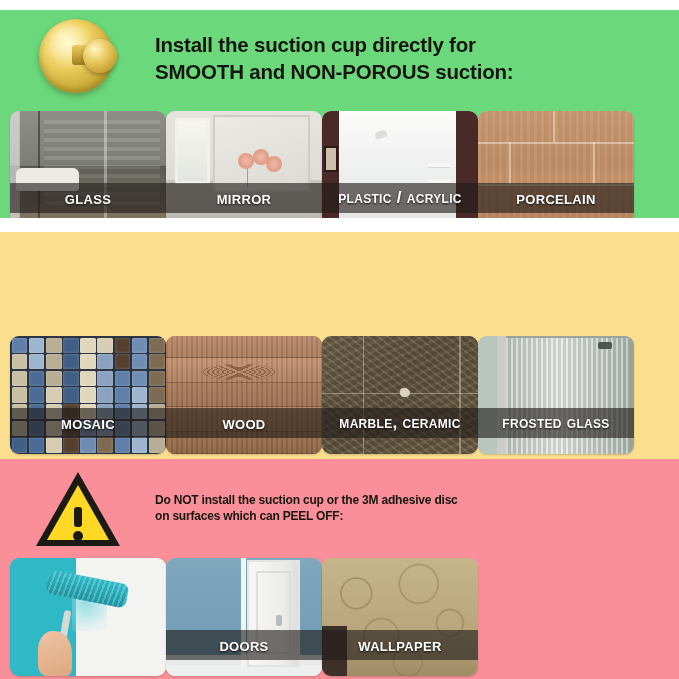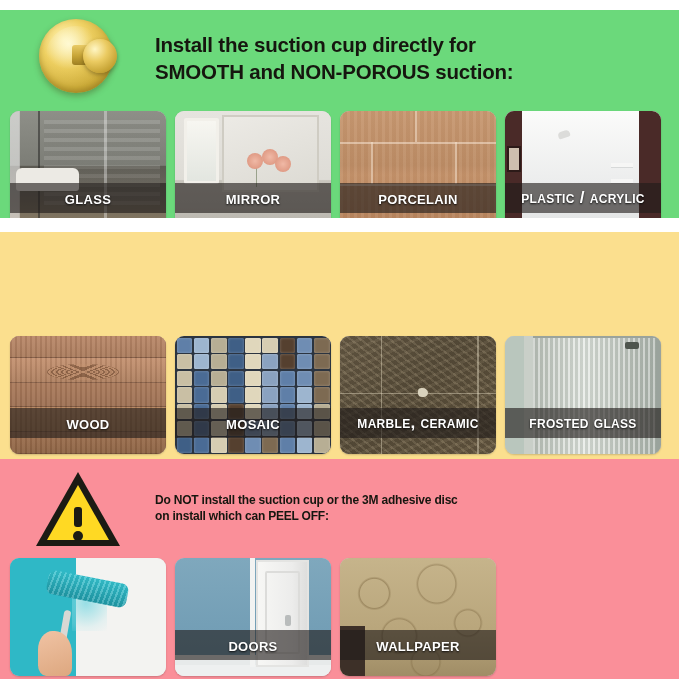--- a/index.html
+++ b/index.html
@@ -148,21 +148,20 @@
     width: 10px; height: 10px;
     background: #1b1b14;
     border-radius: 50%;
   }
 
   
   .cards {
     position: absolute;
     left: 10px;
     display: flex;
-    gap: 9px;
   }
   .smooth .cards { top: 101px; }
   .uneven .cards { top: 104px; }
   .peel   .cards { top: 99px;  }
 
   .card {
     position: relative;
     width: 156px;
     height: 118px;
     border-radius: 9px;
@@ -581,70 +580,55 @@
           <div class="stemline"></div>
           <div class="flower f1"></div>
           <div class="flower f2"></div>
           <div class="flower f3"></div>
         </div>
         <div class="caption">
           <span>Mirror</span>
         </div>
       </div>
 
-      <div class="card">
-        <div class="scene porcelain">
-          <div class="grain"></div>
-          <div class="grout-h h1"></div>
-          <div class="grout-h h2"></div>
-          <div class="grout-v v1"></div>
-          <div class="grout-v v2"></div>
-          <div class="grout-v v3"></div>
-        </div>
-        <div class="caption">
-          <span>Porcelain</span>
-        </div>
-      </div>
-
       <div class="card long-caption">
         <div class="scene plastic">
           <div class="side-l"></div>
           <div class="side-r"></div>
           <div class="stall"></div>
           <div class="head-shower"></div>
           <div class="shelf s1"></div>
           <div class="shelf s2"></div>
           <div class="pic"></div>
         </div>
         <div class="caption">
           <span>Plastic / Acrylic</span>
         </div>
       </div>
 
+      <div class="card">
+        <div class="scene porcelain">
+          <div class="grain"></div>
+          <div class="grout-h h1"></div>
+          <div class="grout-h h2"></div>
+          <div class="grout-v v1"></div>
+          <div class="grout-v v2"></div>
+          <div class="grout-v v3"></div>
+        </div>
+        <div class="caption">
+          <span>Porcelain</span>
+        </div>
+      </div>
+
     </div>
   </div>
 
   <div class="section uneven">
 
     <div class="cards">
-
-      <div class="card">
-        <div class="scene wood">
-          <div class="plank p1"></div>
-          <div class="plank p2"></div>
-          <div class="plank p3"></div>
-          <div class="plank p4"></div>
-          <div class="plank p5"></div>
-          <div class="grain"></div>
-          <div class="knot"></div>
-        </div>
-        <div class="caption">
-          <span>Wood</span>
-        </div>
-      </div>
 
       <div class="card">
         <div class="scene mosaic" id="mosaic-grid">
             <div class="t" style="background: rgb(95, 127, 168); box-shadow: rgba(255, 255, 255, 0.25) 0px 0px 3px inset;"></div>
             <div class="t" style="background: rgb(157, 181, 207); box-shadow: rgba(255, 255, 255, 0.25) 0px 0px 3px inset;"></div>
             <div class="t" style="background: rgb(183, 174, 148); box-shadow: rgba(255, 255, 255, 0.25) 0px 0px 3px inset;"></div>
             <div class="t" style="background: rgb(63, 95, 134); box-shadow: rgba(255, 255, 255, 0.25) 0px 0px 3px inset;"></div>
             <div class="t" style="background: rgb(224, 215, 188); box-shadow: rgba(255, 255, 255, 0.25) 0px 0px 3px inset;"></div>
             <div class="t" style="background: rgb(214, 205, 178); box-shadow: rgba(255, 255, 255, 0.25) 0px 0px 3px inset;"></div>
             <div class="t" style="background: rgb(85, 64, 47); box-shadow: rgba(255, 255, 255, 0.25) 0px 0px 3px inset;"></div>
@@ -703,20 +687,35 @@
             <div class="t" style="background: rgb(125, 106, 82); box-shadow: rgba(255, 255, 255, 0.25) 0px 0px 3px inset;"></div>
             <div class="t" style="background: rgb(95, 127, 168); box-shadow: rgba(255, 255, 255, 0.25) 0px 0px 3px inset;"></div>
             <div class="t" style="background: rgb(157, 181, 207); box-shadow: rgba(255, 255, 255, 0.25) 0px 0px 3px inset;"></div>
             <div class="t" style="background: rgb(183, 174, 148); box-shadow: rgba(255, 255, 255, 0.25) 0px 0px 3px inset;"></div>
           </div>
         <div class="caption">
           <span>Mosaic</span>
         </div>
       </div>
 
+      <div class="card">
+        <div class="scene wood">
+          <div class="plank p1"></div>
+          <div class="plank p2"></div>
+          <div class="plank p3"></div>
+          <div class="plank p4"></div>
+          <div class="plank p5"></div>
+          <div class="grain"></div>
+          <div class="knot"></div>
+        </div>
+        <div class="caption">
+          <span>Wood</span>
+        </div>
+      </div>
+
       <div class="card long-caption">
         <div class="scene marble">
           <div class="vein"></div>
           <div class="line lh h1"></div>
           <div class="line lv v1"></div>
           <div class="line lv v2"></div>
           <div class="chip"></div>
         </div>
         <div class="caption">
           <span>Marble, Ceramic</span>
@@ -742,21 +741,21 @@
       <div class="icon-slot">
         <div class="warn">
           <div class="tri-outer"></div>
           <div class="tri-inner"></div>
           <div class="bang-bar"></div>
           <div class="bang-dot"></div>
         </div>
       </div>
       <div class="heading">
         <span class="line">Do NOT install the suction cup or the 3M adhesive disc</span>
-        <span class="line">on install which can PEEL OFF:</span>
+        <span class="line">on surfaces which can PEEL OFF:</span>
       </div>
     </div>
 
     <div class="cards">
 
       <div class="card long-caption">
         <div class="scene painted">
           <div class="wet"></div>
           <div class="roller"></div>
           <div class="roller-tex"></div>

